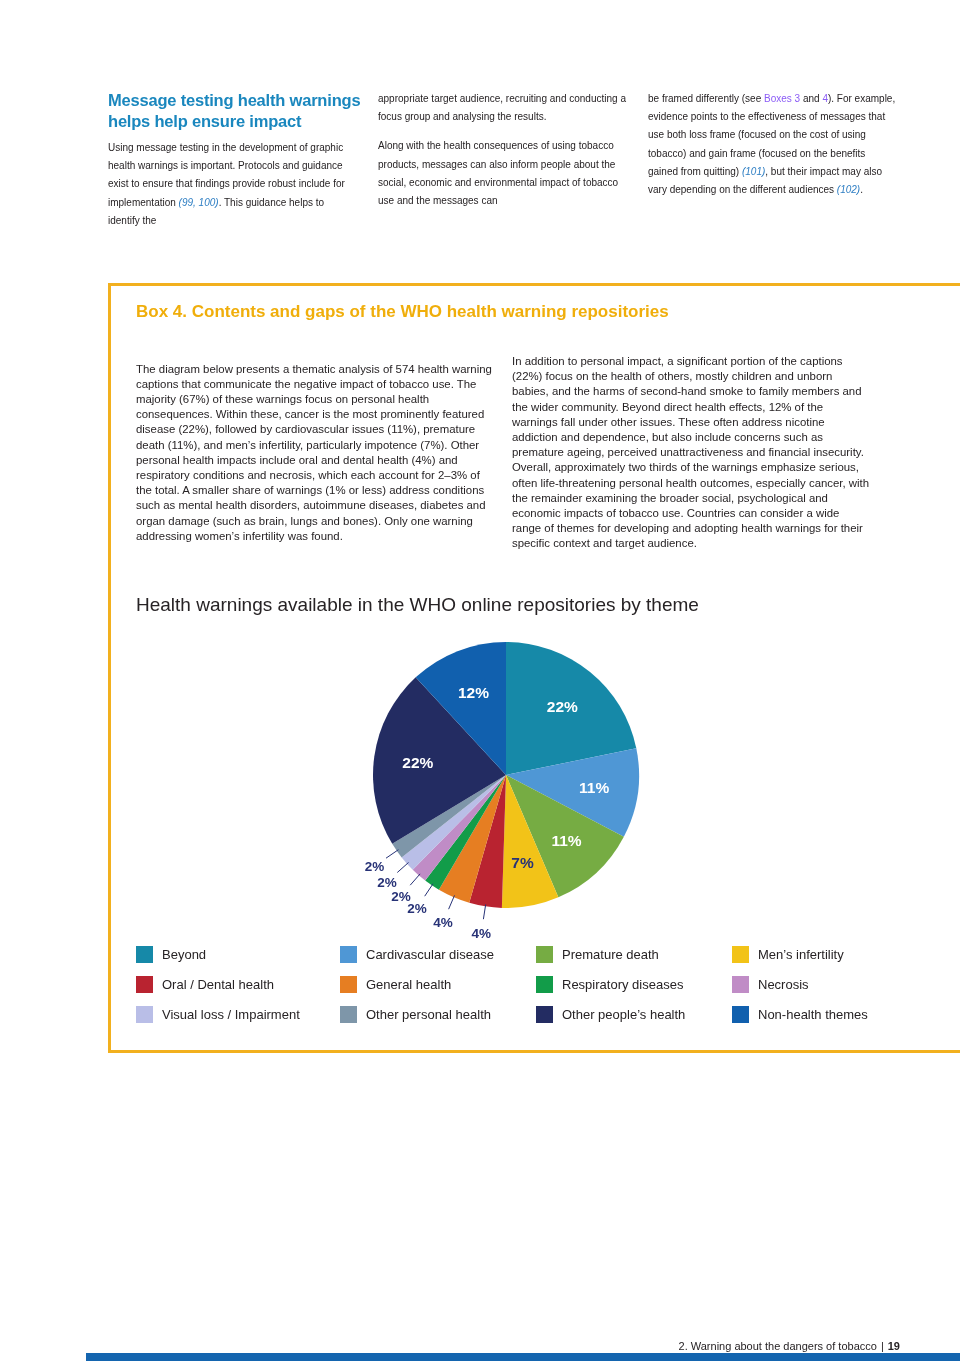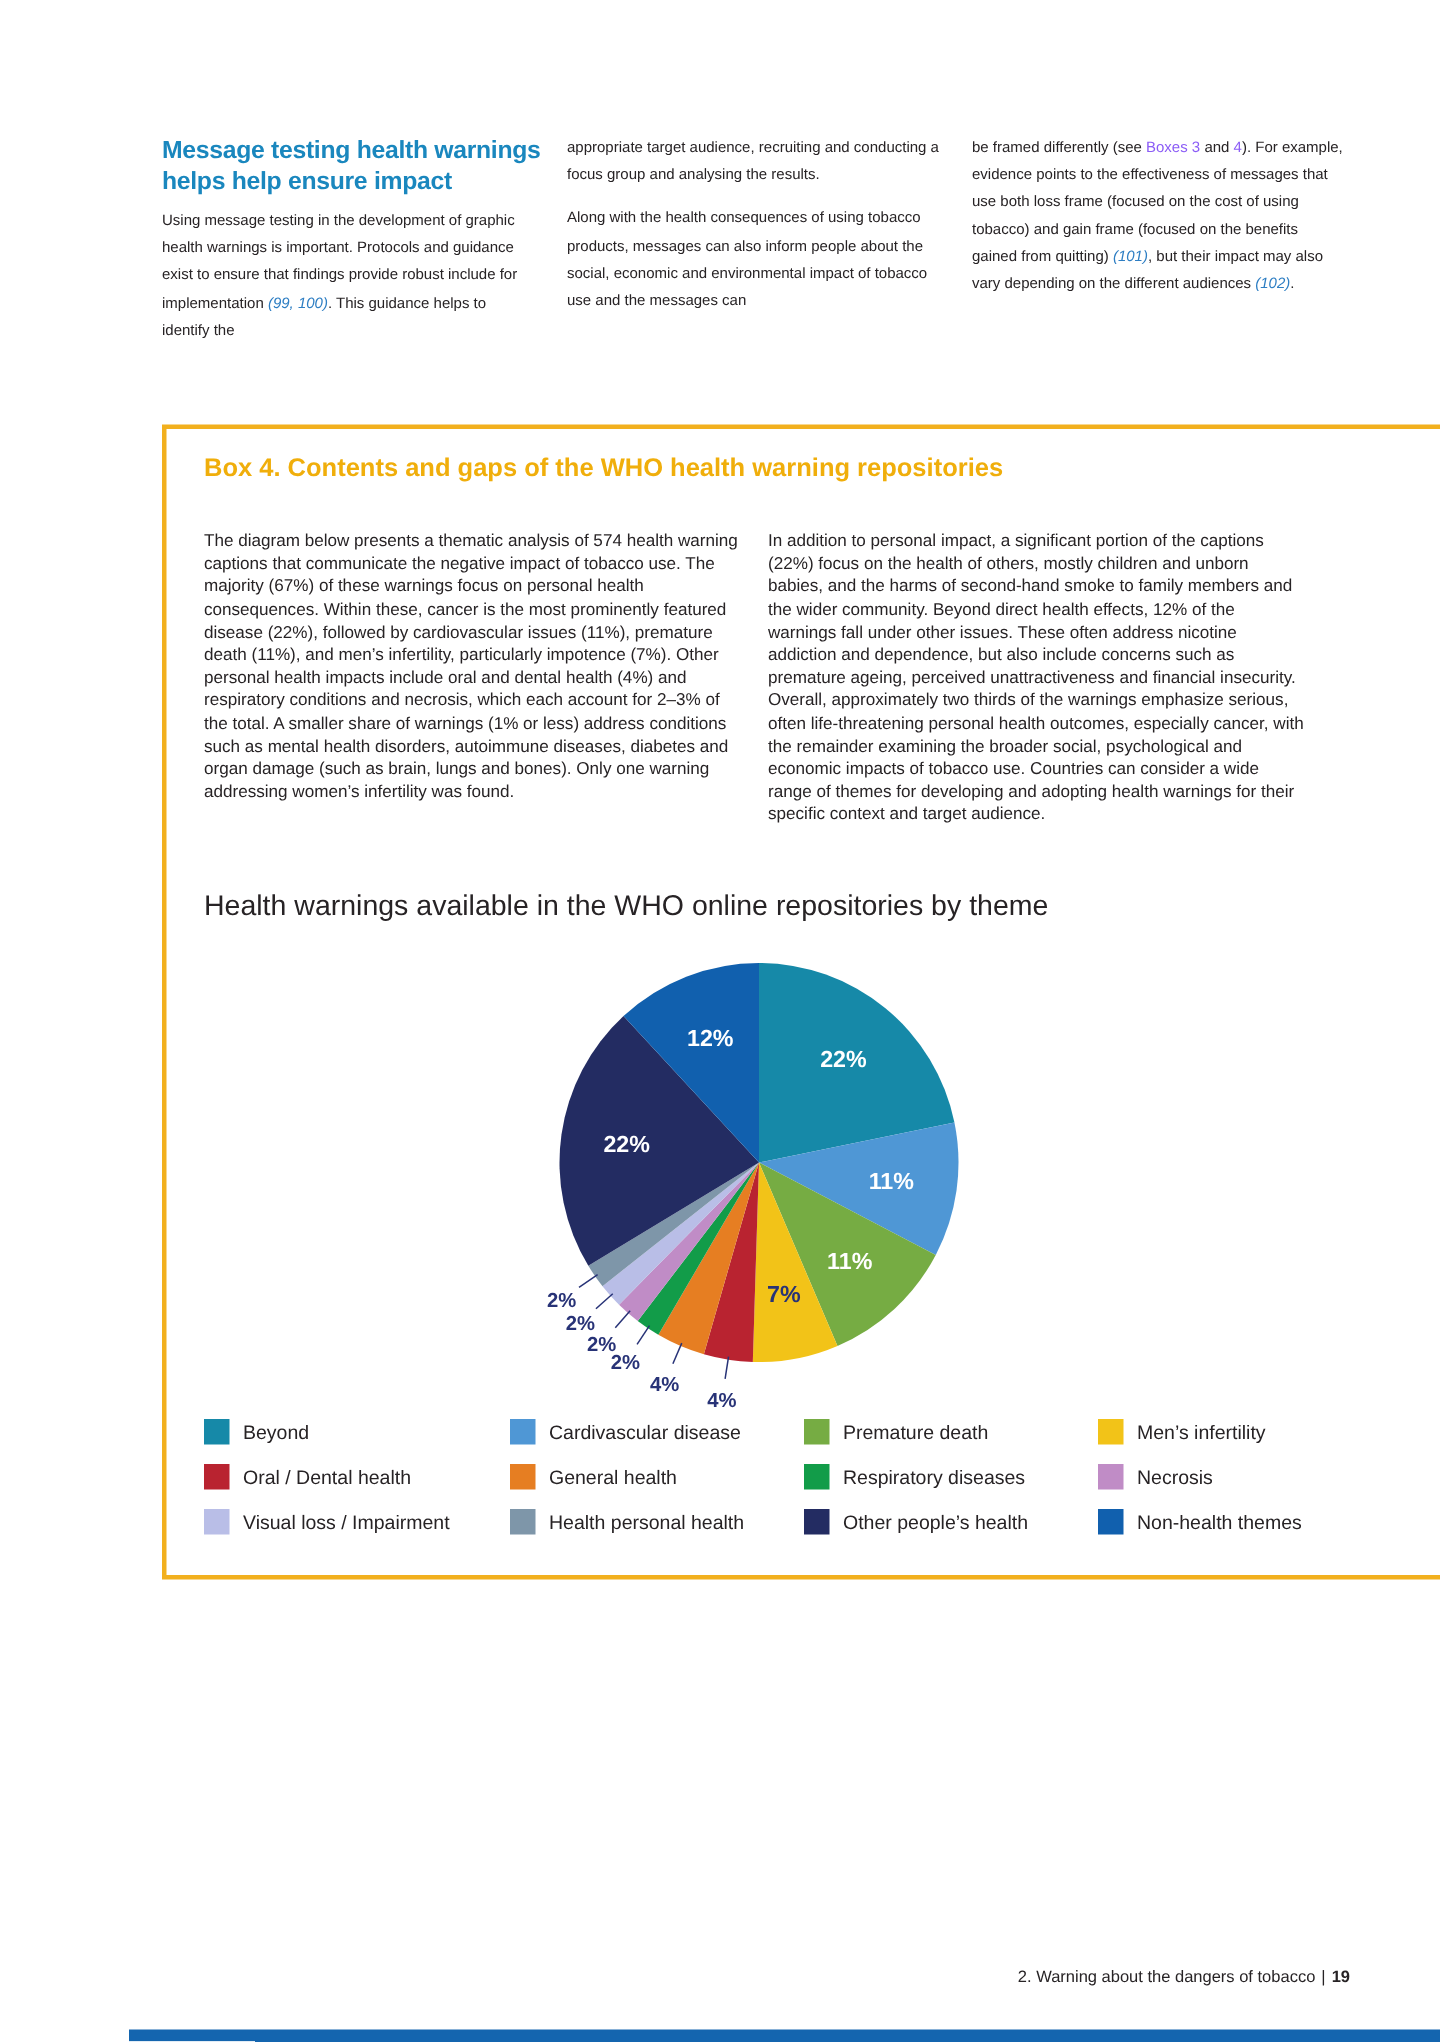--- a/index.html
+++ b/index.html
@@ -19,37 +19,37 @@
   .link{color:#8b5cf6;}
   
   .box{
     position:absolute;left:108px;top:283px;width:916px;height:770px;
     border:3px solid #f2b01e;box-sizing:border-box;background:#ffffff;
   }
   .box h3{
     position:absolute;left:25px;top:14px;margin:0;font-size:17px;line-height:24px;
     font-weight:700;color:#f0ae0b;
   }
-  .box-cols{position:absolute;left:25px;top:68px;width:734px;display:flex;gap:18px;}
+  .box-cols{position:absolute;left:25px;top:68px;width:734px;display:flex;gap:18px;align-items:center;}
   .box-cols p{margin:0;width:358px;font-size:11.4px;line-height:15.2px;}
   .chart-title{
     position:absolute;left:25px;top:310px;margin:0;font-size:19px;line-height:18px;color:#272325;
   }
   .chart{position:absolute;left:209px;top:342px;width:400px;height:320px;}
   .chart svg{display:block;width:400px;height:320px;}
   
   .legend{
     position:absolute;left:25px;top:659px;width:740px;
     display:grid;grid-template-columns:204px 196px 196px 144px;row-gap:12px;
   }
   .legend-item{display:flex;align-items:center;height:18px;}
   .legend-swatch{width:17px;height:17px;margin-right:9px;flex:0 0 17px;}
   .legend-label{font-size:13px;line-height:17px;color:#272325;}
   
-  .footer{position:absolute;top:1312px;right:60px;font-size:11px;color:#272325;}
+  .footer{position:absolute;top:1340px;right:60px;font-size:11px;color:#272325;}
   .footer .sep{margin:0 4px;}
   .footer .pgnum{font-weight:700;}
   .bottom-bar{position:absolute;left:86px;right:0;bottom:0;height:8px;background:#1465af;}
 </style>
 </head>
 <body>
 
 <div class="page">
 
   <section class="intro">
@@ -145,21 +145,21 @@
         <div class="legend-item">
           <span class="legend-swatch" style="background: rgb(192, 140, 198);"></span>
           <span class="legend-label">Necrosis</span>
         </div>
         <div class="legend-item">
           <span class="legend-swatch" style="background: rgb(185, 190, 231);"></span>
           <span class="legend-label">Visual loss / Impairment</span>
         </div>
         <div class="legend-item">
           <span class="legend-swatch" style="background: rgb(126, 150, 169);"></span>
-          <span class="legend-label">Health personal health</span>
+          <span class="legend-label">Other personal health</span>
         </div>
         <div class="legend-item">
           <span class="legend-swatch" style="background: rgb(35, 44, 98);"></span>
           <span class="legend-label">Other people’s health</span>
         </div>
         <div class="legend-item">
           <span class="legend-swatch" style="background: rgb(17, 96, 174);"></span>
           <span class="legend-label">Non-health themes</span>
         </div>
       </div>

